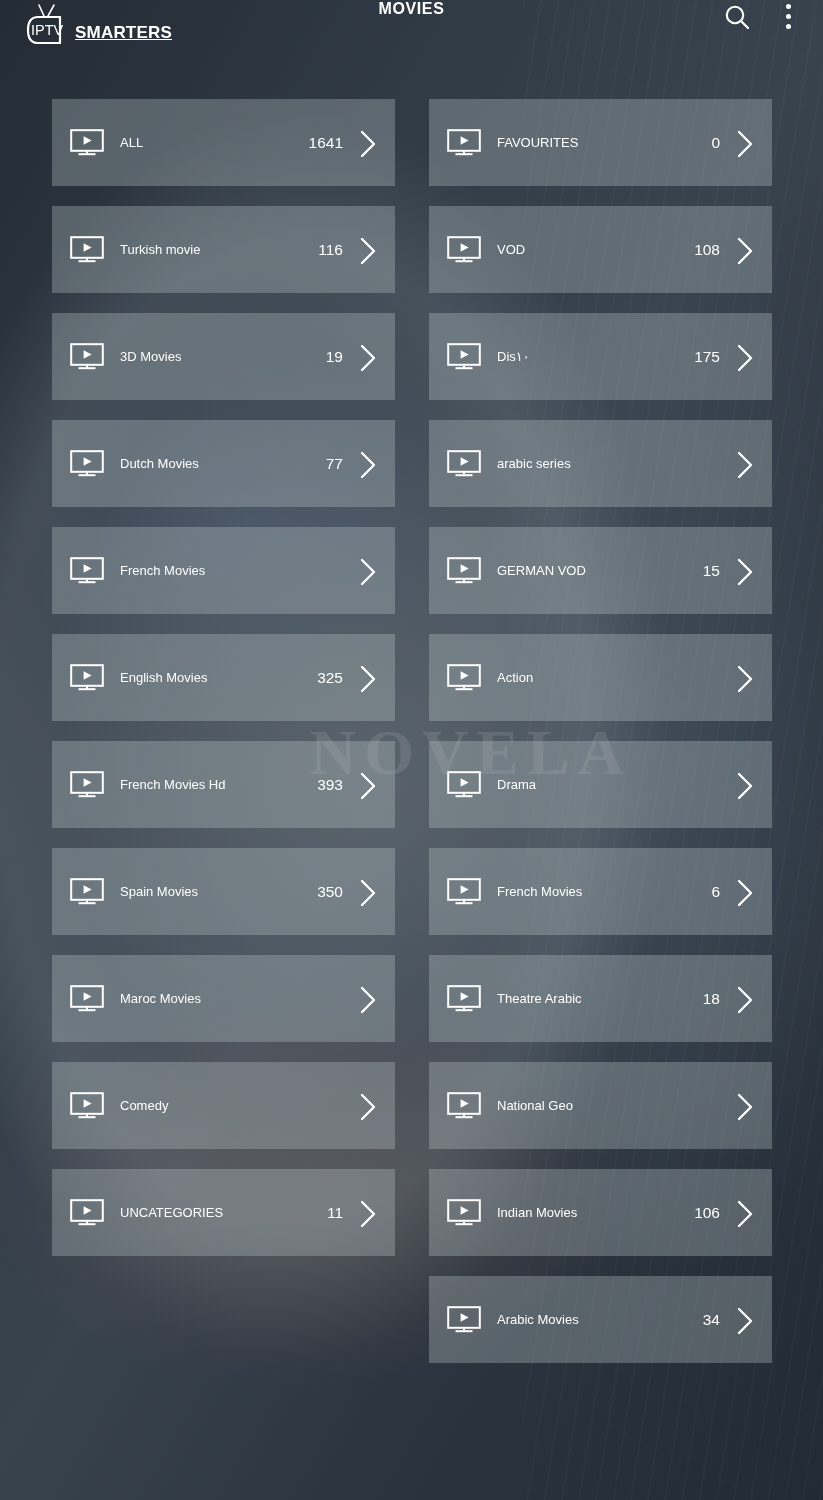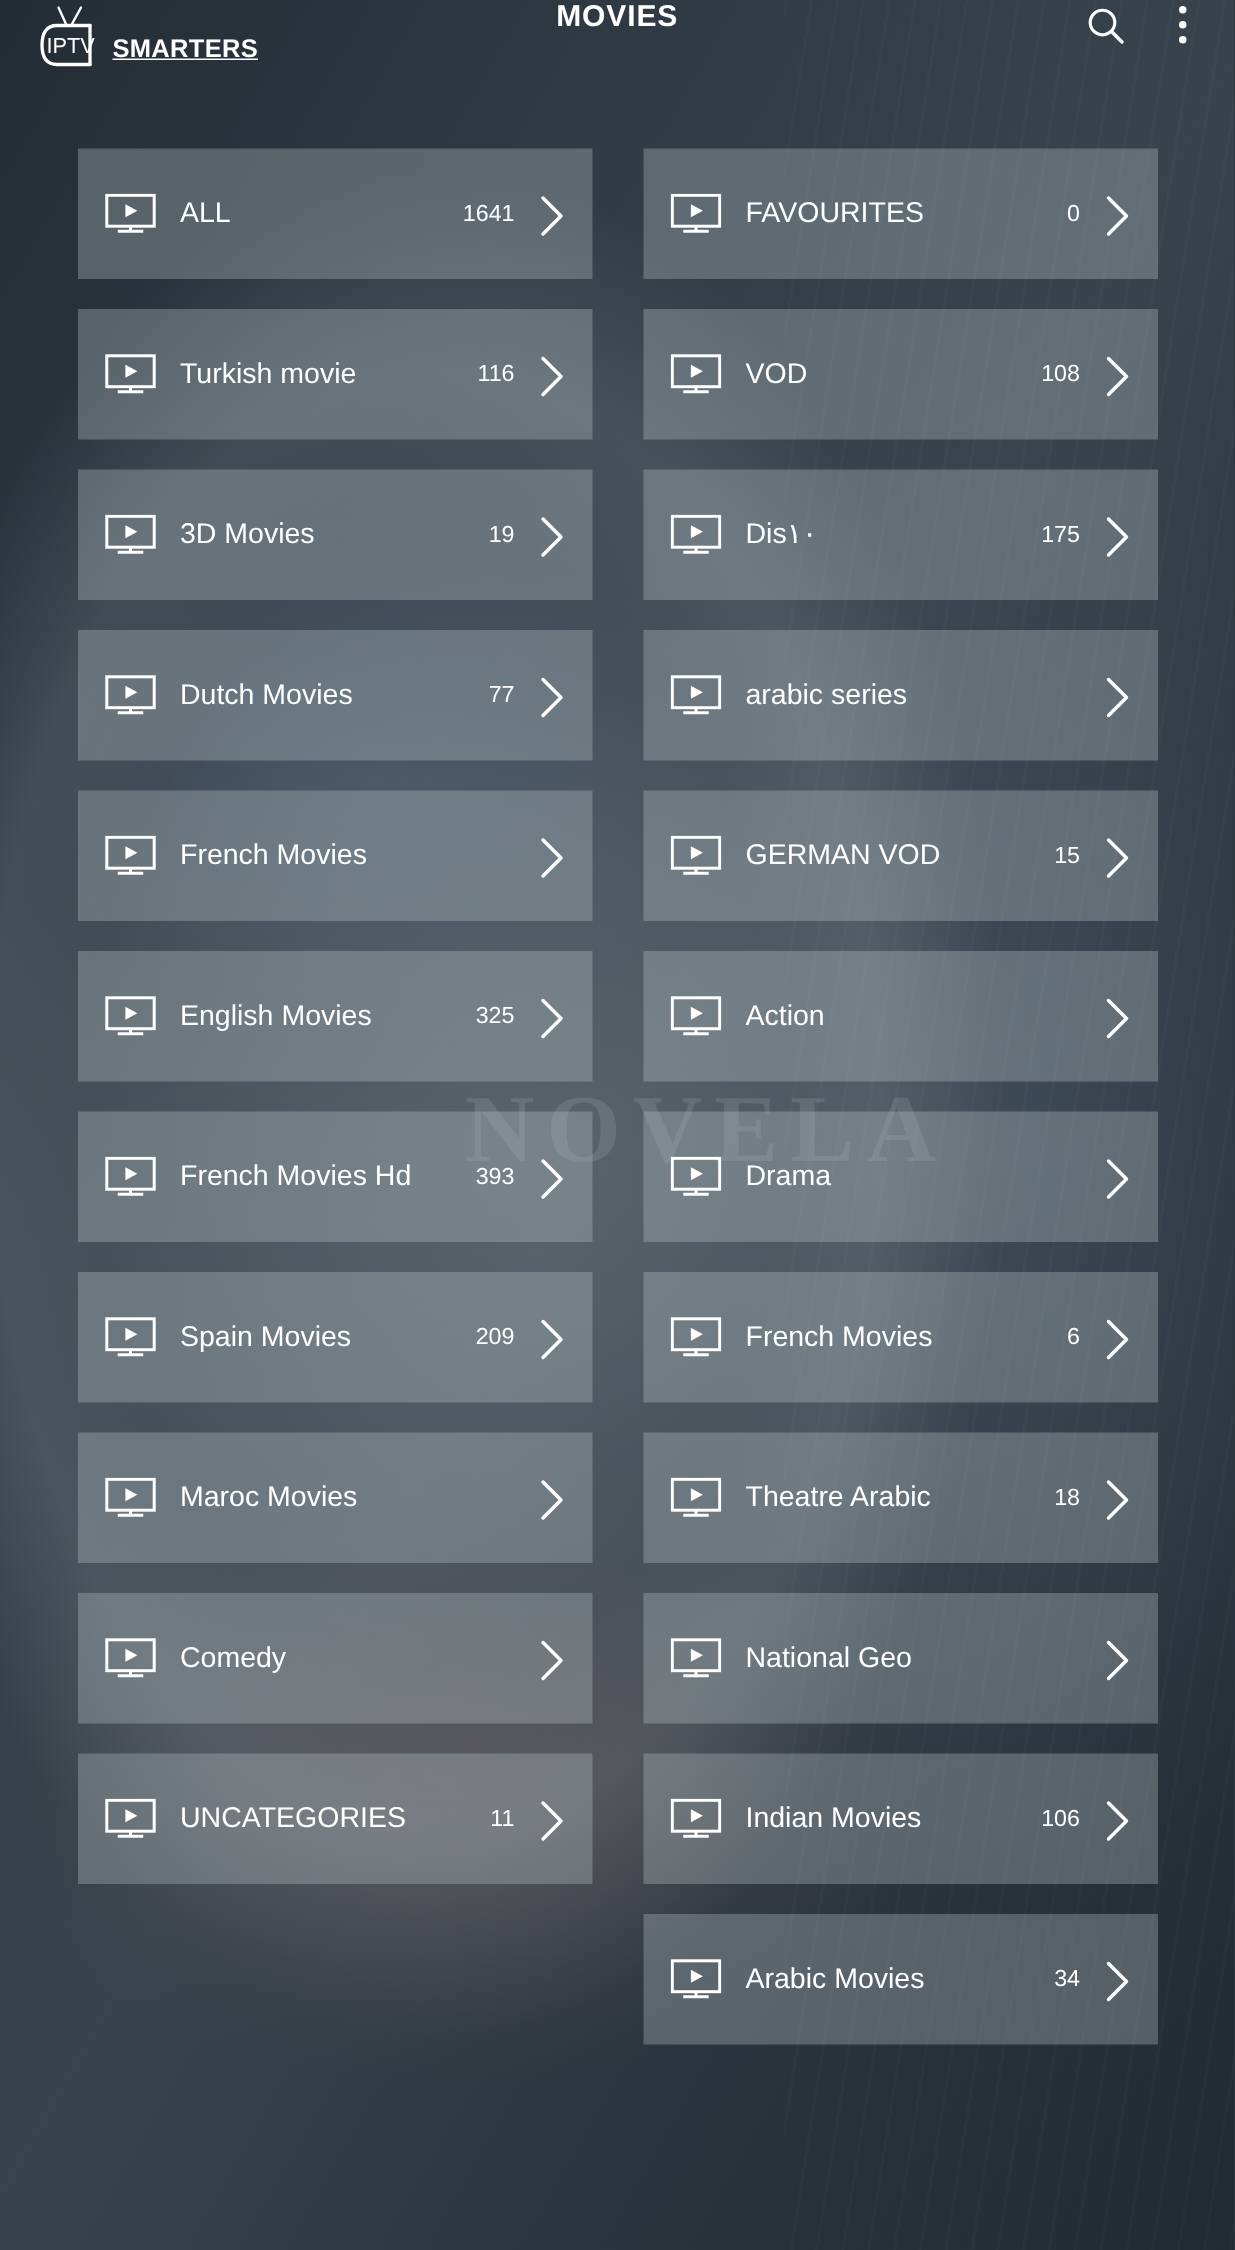--- a/index.html
+++ b/index.html
@@ -78,21 +78,21 @@
     letter-spacing: 0.2px;
     margin-left: -3px;
     margin-top: 9px;
     text-decoration: underline;
   }
   .page-title {
     position: absolute;
     left: 0; right: 0;
     text-align: center;
     color: #ffffff;
-    font-size: 20px;
+    font-size: 16px;
     font-weight: 700;
     letter-spacing: 0.6px;
     pointer-events: none;
   }
   .topbar-actions {
     margin-left: auto;
     display: flex;
     align-items: center;
     gap: 26px;
     z-index: 4;
@@ -116,21 +116,21 @@
     background: rgba(182,194,196,0.34);
     display: flex;
     align-items: center;
     padding: 0 16px 0 18px;
     cursor: pointer;
   }
   .cat-card .tv-icon { flex: 0 0 auto; width: 34px; height: 27px; margin-right: 16px; }
   .cat-card .tv-icon svg { display: block; }
   .cat-label {
     color: #ffffff;
-    font-size: 19px;
+    font-size: 13px;
     line-height: 21px;
     flex: 1 1 auto;
     overflow: hidden;
     white-space: pre-line;
   }
   .cat-count {
     color: #ffffff;
     font-size: 15.5px;
     margin-right: 14px;
     white-space: nowrap;
@@ -302,21 +302,21 @@
         <div class="cat-card">
           <span class="tv-icon">
             <svg width="34" height="27" viewBox="0 0 34 27">
               <rect x="1.2" y="1.2" width="31.6" height="20.6" fill="none" stroke="#ffffff" stroke-width="2"></rect>
               <path d="M13.6 7.2 L21.6 11.5 L13.6 15.8 Z" fill="#ffffff"></path>
               <line x1="8.5" y1="25.2" x2="25.5" y2="25.2" stroke="#ffffff" stroke-width="2"></line>
               <line x1="17" y1="21.8" x2="17" y2="25.2" stroke="#ffffff" stroke-width="2"></line>
             </svg>
           </span>
           <span class="cat-label">Spain Movies</span>
-          <span class="cat-count">209</span>
+          <span class="cat-count">350</span>
           <span class="chev">
             <svg width="22" height="32" viewBox="0 0 22 32">
               <polyline points="5,4 17,16 5,28" fill="none" stroke="#ffffff" stroke-width="2.3" stroke-linecap="round" stroke-linejoin="round"></polyline>
             </svg>
           </span>
         </div>
         <div class="cat-card">
           <span class="tv-icon">
             <svg width="34" height="27" viewBox="0 0 34 27">
               <rect x="1.2" y="1.2" width="31.6" height="20.6" fill="none" stroke="#ffffff" stroke-width="2"></rect>

